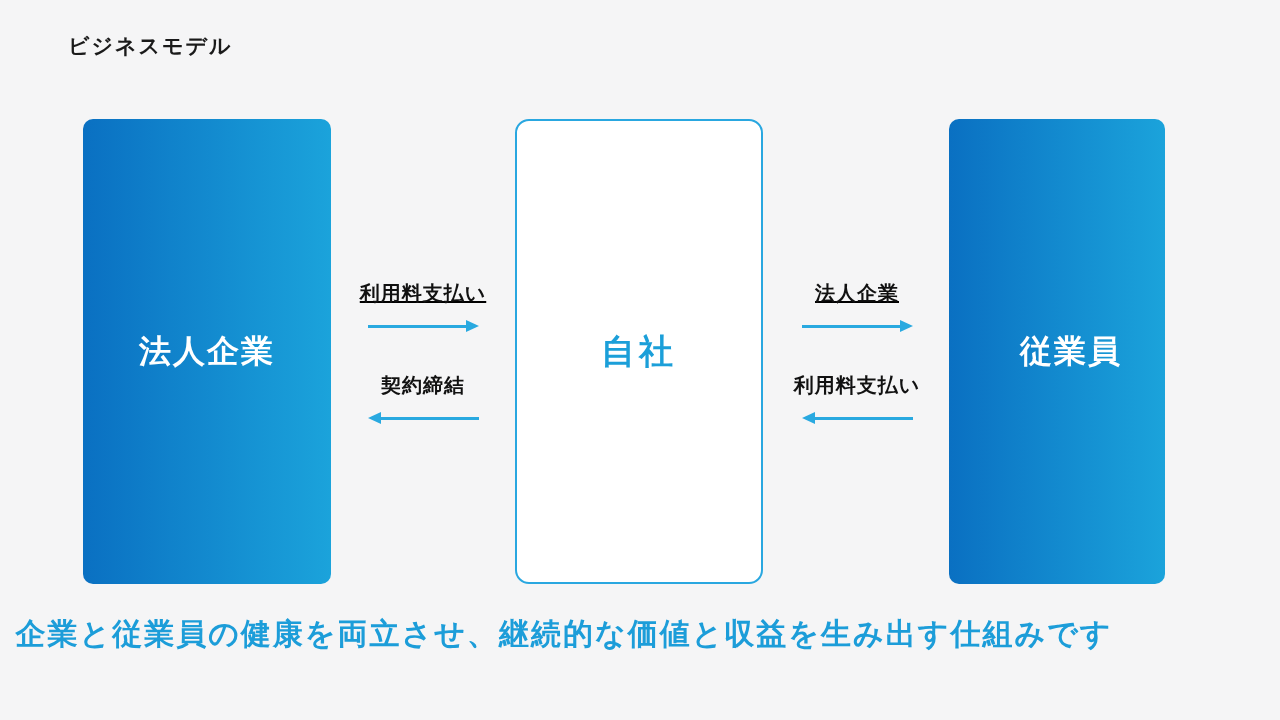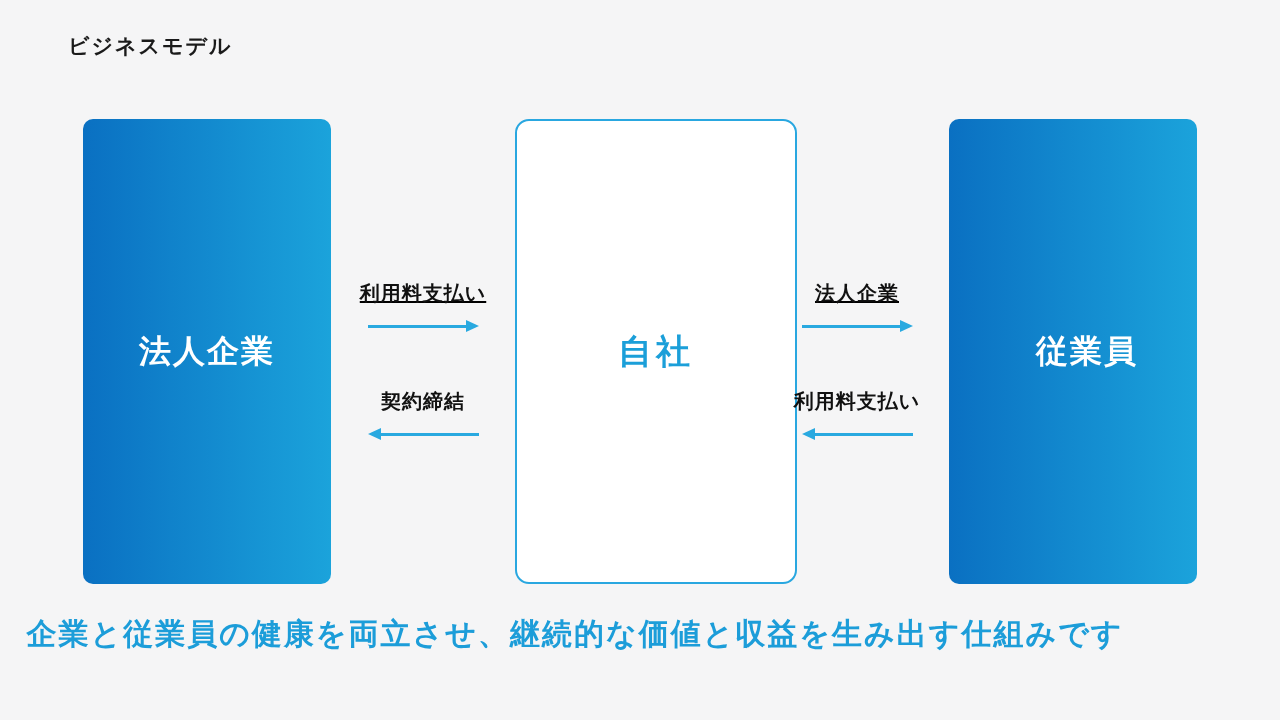--- a/index.html
+++ b/index.html
@@ -47,43 +47,43 @@
     border: 2px solid var(--outline-border, #29A7E0);
     border-radius: 14px;
   }
   .box-outline .box-label {
     color: var(--company-text, #1B9FD9);
     font-size: 34px;
     font-weight: bold;
     letter-spacing: 4px;
   }
   .box-corporate { left: 83px;  width: 248px; }
-  .box-company   { left: 515px; width: 282px; }
-  .box-employees { left: 949px; width: 248px; padding-left: 28px; }
+  .box-company   { left: 515px; width: 248px; }
+  .box-employees { left: 949px; width: 216px; padding-left: 28px; }
 
   .gap {
     position: absolute;
     top: 119px;
     height: 465px;
     width: 184px;
   }
   .gap-left  { left: 331px; }
   .gap-right { left: 765px; }
 
   .flow {
     position: absolute;
     left: 0;
     width: 100%;
     display: flex;
     flex-direction: column;
     align-items: center;
     gap: 13px;
   }
   .flow-top    { top: 160px; text-decoration: underline; }
-  .flow-bottom { top: 268px; }
+  .flow-bottom { top: 252px; }
   .flow-label {
     font-size: 20px;
     font-weight: bold;
     letter-spacing: 1px;
     color: #111111;
     line-height: 28px;
     white-space: nowrap;
   }
   .arrow {
     position: relative;
@@ -107,21 +107,21 @@
     border-top: 6px solid transparent;
     border-bottom: 6px solid transparent;
   }
   .arrow.right::before { left: 0; right: 11px; }
   .arrow.right::after  { right: 0; border-left: 13px solid var(--arrow, #29A9E0); }
   .arrow.left::before  { left: 11px; right: 0; }
   .arrow.left::after   { left: 0; border-right: 13px solid var(--arrow, #29A9E0); }
 
   .caption {
     position: absolute;
-    left: 11px;
+    left: 0;
     top: 614px;
     width: 1128px;
     text-align: center;
     font-size: 30px;
     font-weight: bold;
     letter-spacing: 2px;
     color: var(--caption-text, #1C9DD9);
     white-space: nowrap;
   }
 </style>

